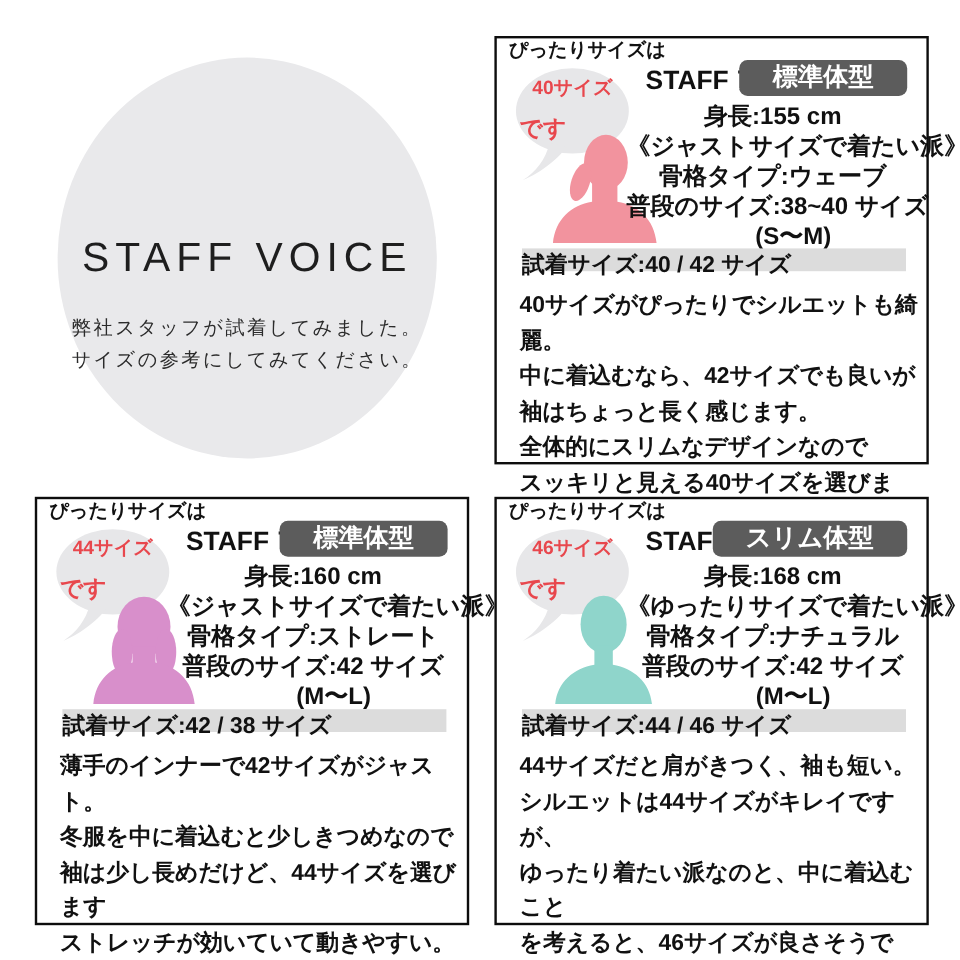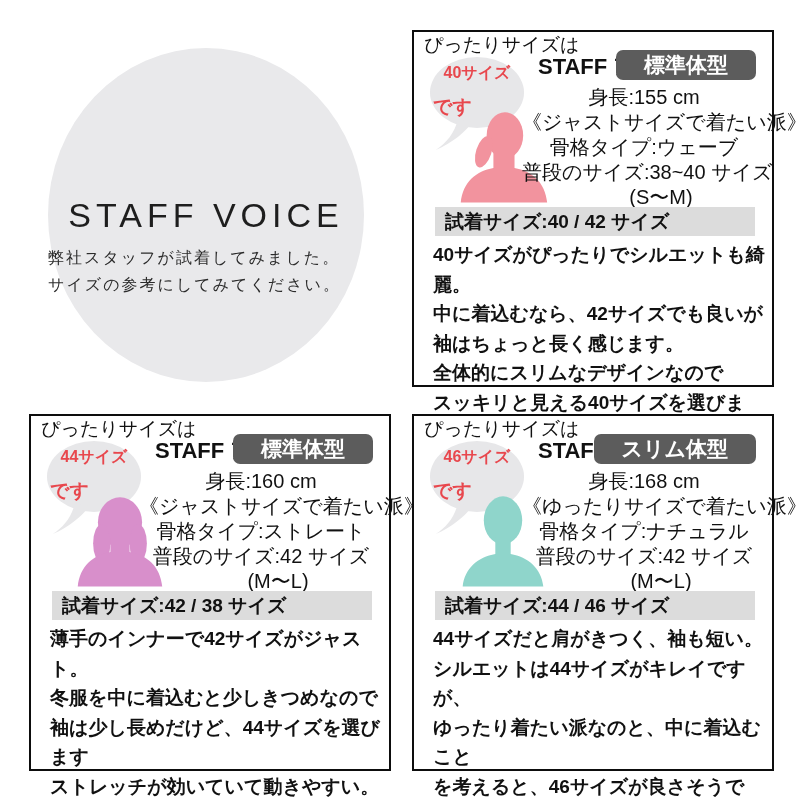--- a/index.html
+++ b/index.html
@@ -11,36 +11,36 @@
   .voice-circle{
     position:absolute;left:48px;top:48px;width:316px;height:334px;
     border-radius:50%;background:#e9e9eb;
   }
   .voice-title{
     position:absolute;left:0;top:148px;width:100%;text-align:center;
     font-family:Liberation Sans, sans-serif;font-size:34px;letter-spacing:5px;
     color:#1e1e1e;white-space:nowrap;
   }
   .voice-sub{
-    position:absolute;left:0;top:196px;width:100%;text-align:left;
+    position:absolute;left:0;top:212px;width:100%;text-align:center;
     font-size:16px;letter-spacing:2px;line-height:27px;color:#2b2b2b;
     white-space:nowrap;
   }
   
   .card{
     position:absolute;width:362px;height:357px;box-sizing:border-box;
     border:2px solid #0d0d0d;background:#fff;
   }
   .card-0{left:412px;top:30px;}
   .card-1{left:29px;top:414px;}
   .card-2{left:412px;top:414px;}
 
   .bubble-label{
     position:absolute;left:10px;top:0;width:128px;text-align:center;
-    font-size:19px;font-weight:normal;white-space:nowrap;
+    font-size:16px;font-weight:bold;white-space:nowrap;
   }
   .bubble-svg{position:absolute;left:15px;top:24px;width:96px;height:96px;}
   .bubble-size{
     position:absolute;left:15px;top:31px;width:96px;text-align:center;
     font-size:16px;font-weight:bold;color:#e8474d;white-space:nowrap;
   }
   .bubble-desu{
     position:absolute;left:19px;top:62px;width:96px;text-align:left;
     font-size:19px;font-weight:bold;color:#e8474d;
   }
@@ -50,27 +50,27 @@
     position:absolute;left:124px;top:20px;font-size:22px;font-weight:bold;
     white-space:nowrap;
   }
   .badge{
     position:absolute;right:16px;top:18px;height:30px;line-height:30px;
     padding:0 28px;background:#5c5c5c;color:#fff;font-size:21px;
     font-weight:bold;border-radius:7px;white-space:nowrap;
   }
   .info{
     position:absolute;left:108px;right:6px;top:53px;text-align:center;
-    font-size:20px;font-weight:normal;line-height:25px;white-space:nowrap;
+    font-size:20px;font-weight:bold;line-height:25px;white-space:nowrap;
   }
   .info .range{padding-left:34px;}
   .fitting-bar{
-    position:absolute;left:21px;top:175px;width:320px;height:29px;
+    position:absolute;left:21px;top:175px;width:320px;height:19px;
     box-sizing:border-box;background:#dcdcdc;font-size:19px;font-weight:bold;
-    line-height:29px;padding-left:10px;white-space:nowrap;
+    line-height:29px;white-space:nowrap;
   }
   .comment{
     position:absolute;left:19px;top:208px;right:6px;
     font-size:19px;font-weight:bold;line-height:29.5px;
     white-space:pre-line;
   }
 </style>
 </head>
 <body>
 

